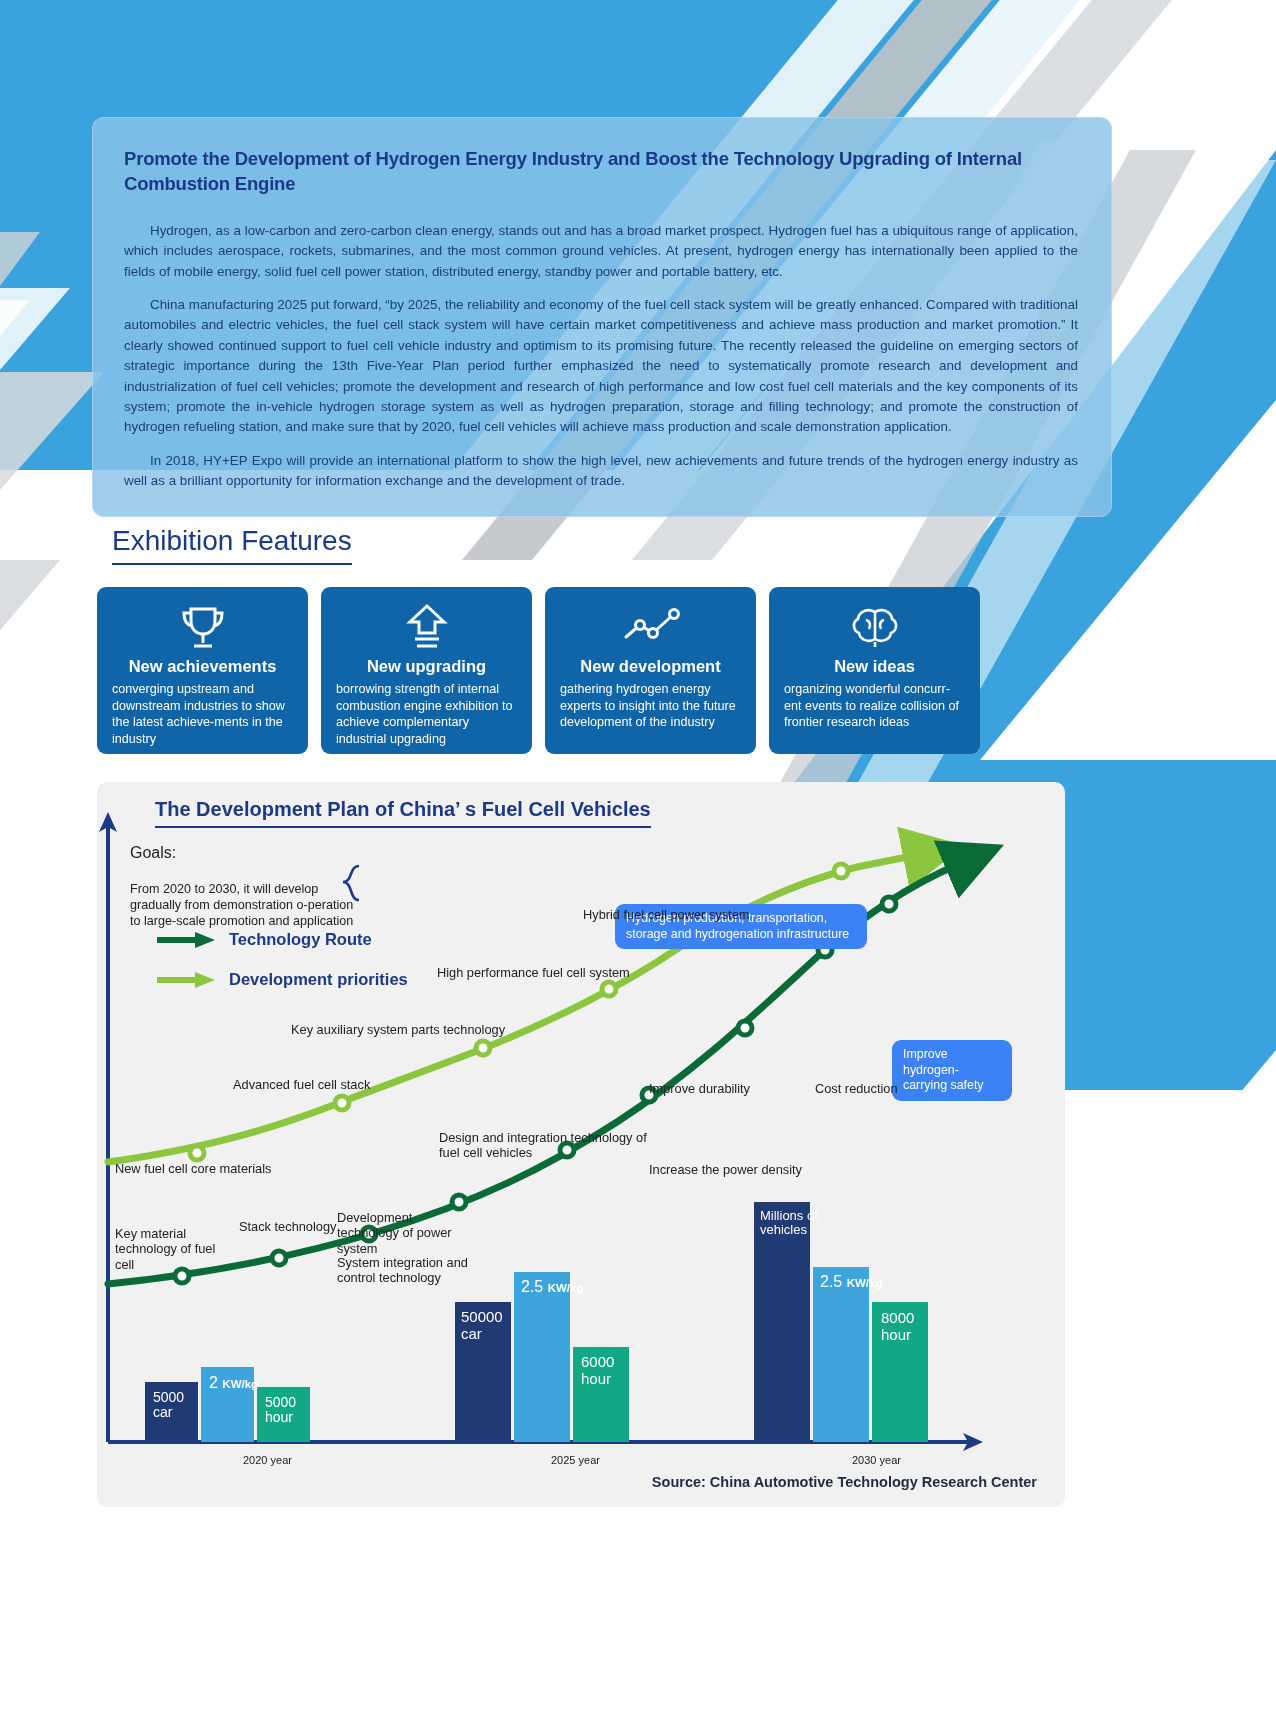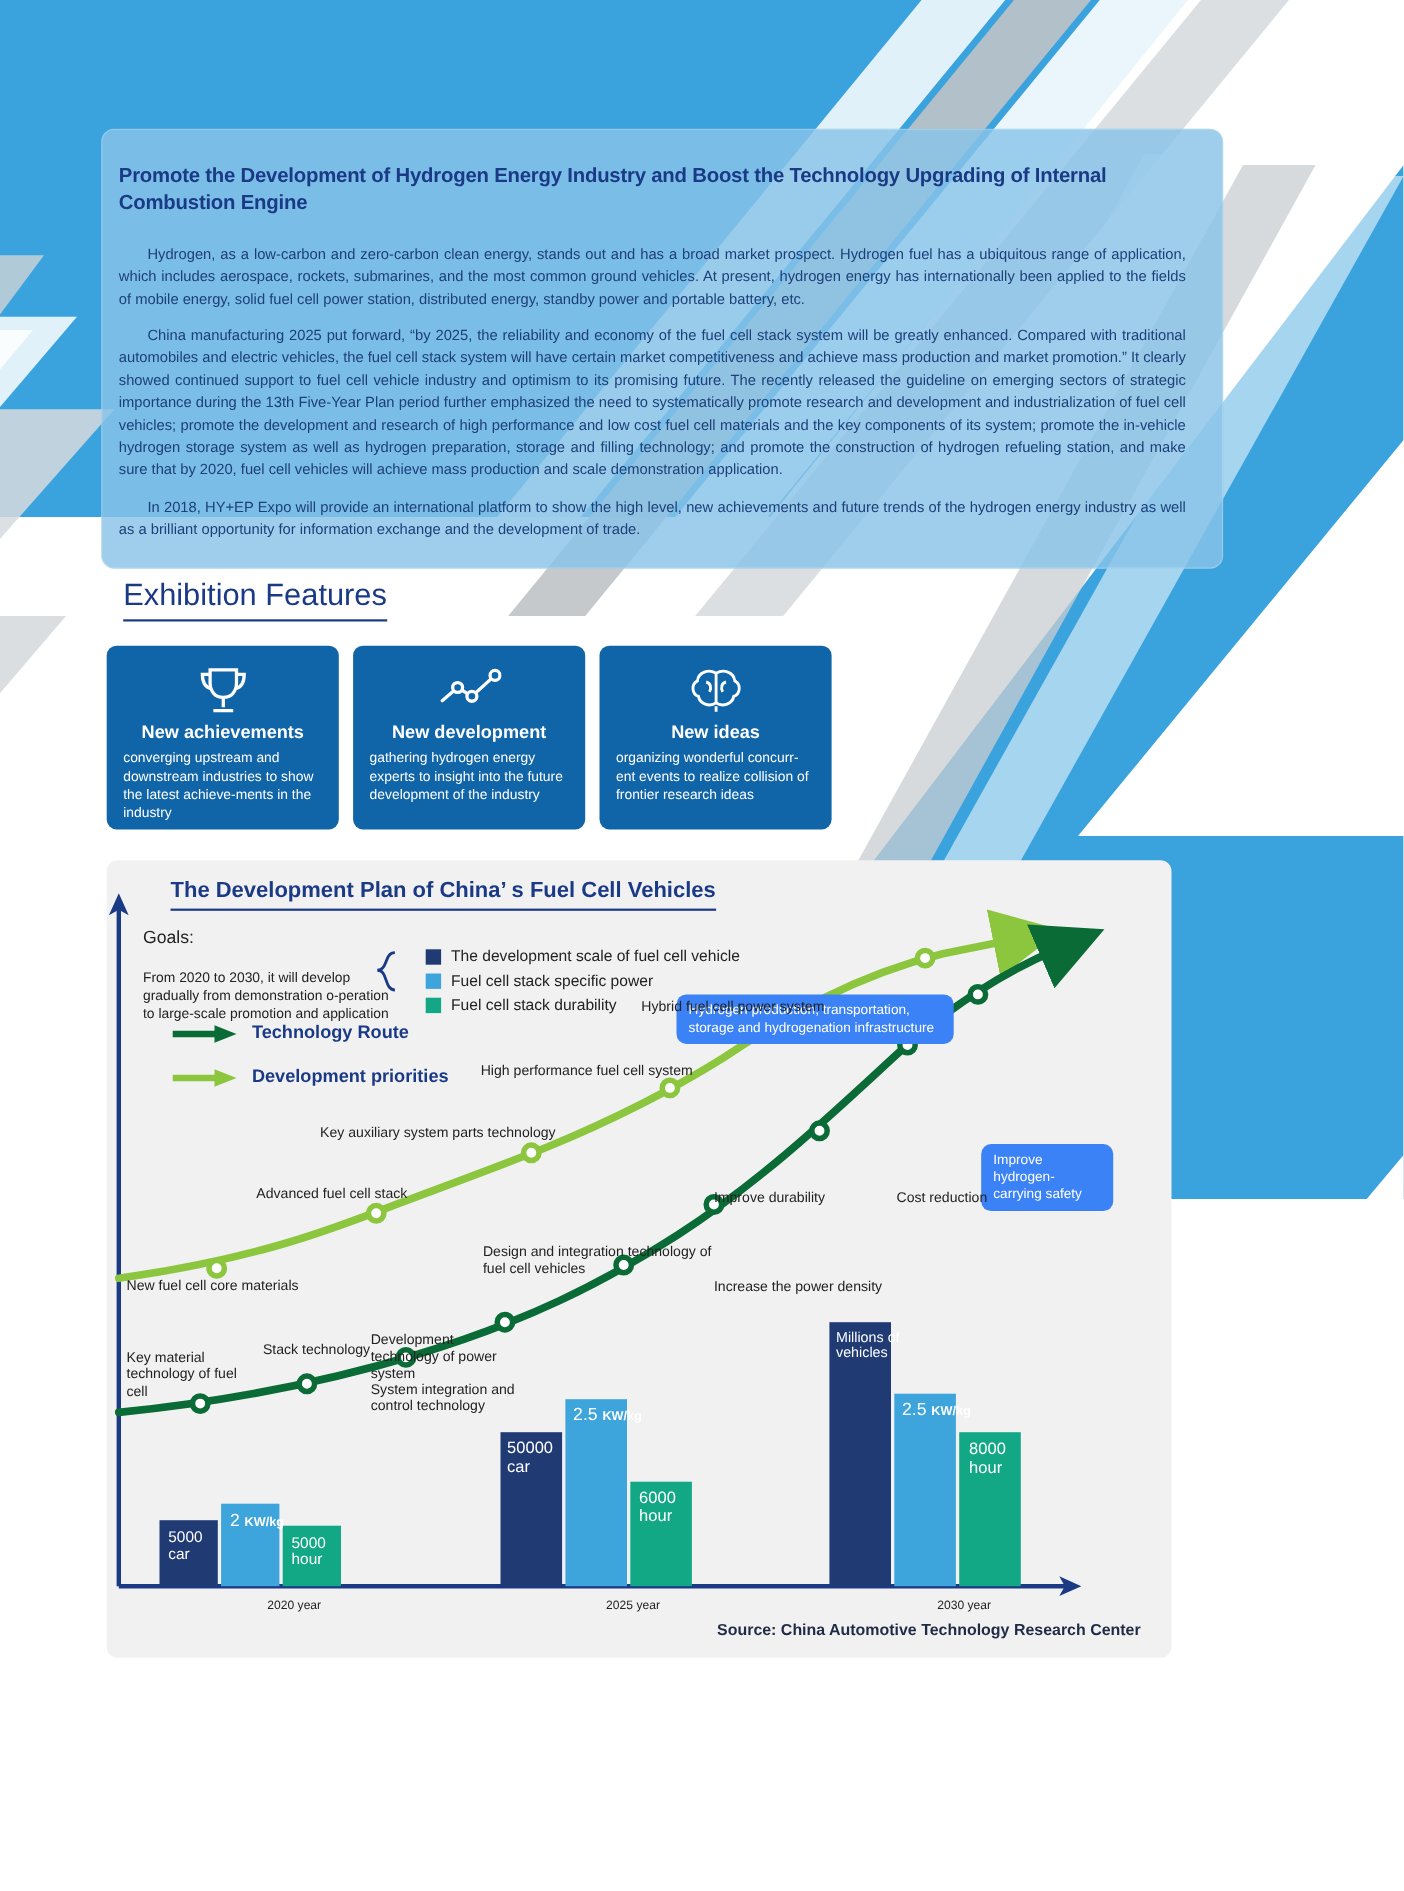--- a/index.html
+++ b/index.html
@@ -10,21 +10,21 @@
     color:#1b1b1b;
   }
   
   #bg{position:absolute;inset:0;z-index:0;}
   
   .intro-panel{
     position:absolute;left:92px;top:117px;width:1020px;
     background:rgba(137,195,232,0.82);
     border-radius:12px;
     box-shadow:0 0 0 1px rgba(255,255,255,0.25) inset;
-    padding:30px 34px 26px 16px;
+    padding:30px 34px 26px 32px;
     box-sizing:border-box;
     z-index:3;
   }
   .intro-title{
     color:#1b3a86;font-size:18.5px;font-weight:bold;line-height:1.35;
     letter-spacing:-0.2px;margin:0 0 24px 0;
   }
   .intro-p{
     color:#1d3f7a;font-size:13.4px;line-height:1.52;margin:0 0 13px 0;
     text-align:justify;text-indent:26px;
@@ -165,20 +165,31 @@
         <path d="M14 10 H7 C7 18 10 22 15 23"></path>
         <path d="M38 10 H45 C45 18 42 22 37 23"></path>
         <path d="M26 31 V40"></path>
         <path d="M17 43 H35"></path>
       </svg>
     </div>
     <div class="card-title">New achievements</div>
     <div class="card-body">converging upstream and downstream industries to show the latest achieve-ments in the industry</div>
   </div>
 
+  <div class="card">
+    <div class="card-icon">
+      <svg width="46" height="50" viewBox="0 0 46 50" fill="none" stroke="#ffffff" stroke-width="3">
+        <path d="M23 4 L40 20 H31 V31 H15 V20 H6 Z"></path>
+        <path d="M11 37 H35"></path>
+        <path d="M13 44 H33"></path>
+      </svg>
+    </div>
+    <div class="card-title">New upgrading</div>
+    <div class="card-body">borrowing strength of internal combustion engine exhibition to achieve complementary industrial upgrading</div>
+  </div>
 
   <div class="card">
     <div class="card-icon">
       <svg width="58" height="40" viewBox="0 0 58 40" fill="none" stroke="#ffffff" stroke-width="3">
         <path d="M4 30 L18 18 L31 26 L52 7" stroke-linecap="round" stroke-linejoin="round"></path>
         <circle cx="18" cy="18" r="4.5" fill="#1064a8"></circle>
         <circle cx="31" cy="26" r="4.5" fill="#1064a8"></circle>
         <circle cx="52" cy="7" r="4.5" fill="#1064a8"></circle>
       </svg>
     </div>
@@ -256,34 +267,20 @@
     <rect x="476" y="565" width="56" height="95" fill="#12a886"></rect>
 
     <rect x="657" y="420" width="56" height="240" fill="#203a74"></rect>
     <rect x="716" y="485" width="56" height="175" fill="#3da5dc"></rect>
     <rect x="775" y="520" width="56" height="140" fill="#12a886"></rect>
   </svg>
 
   <div class="goals-label">Goals:</div>
   <div class="goals-text">From 2020 to 2030, it will develop gradually from demonstration o-peration to large-scale promotion and application</div>
 
-  <div class="legend">
-    <div class="legend-row">
-      <span class="legend-sw" style="background:#203a74"></span>
-      <span class="legend-tx">The development scale of fuel cell vehicle</span>
-    </div>
-    <div class="legend-row">
-      <span class="legend-sw" style="background:#3da5dc"></span>
-      <span class="legend-tx">Fuel cell stack specific power</span>
-    </div>
-    <div class="legend-row">
-      <span class="legend-sw" style="background:#12a886"></span>
-      <span class="legend-tx">Fuel cell stack durability</span>
-    </div>
-  </div>
 
   <div class="route-row" style="left:58px;top:148px;">
     <svg width="62" height="18" viewBox="0 0 62 18">
       <path d="M2 9 H44" stroke="#0a6b36" stroke-width="6"></path>
       <path d="M40 1 L60 9 L40 17 Z" fill="#0a6b36"></path>
     </svg>
     <span class="route-label">Technology Route</span>
   </div>
   <div class="route-row" style="left:58px;top:188px;">
     <svg width="62" height="18" viewBox="0 0 62 18">

